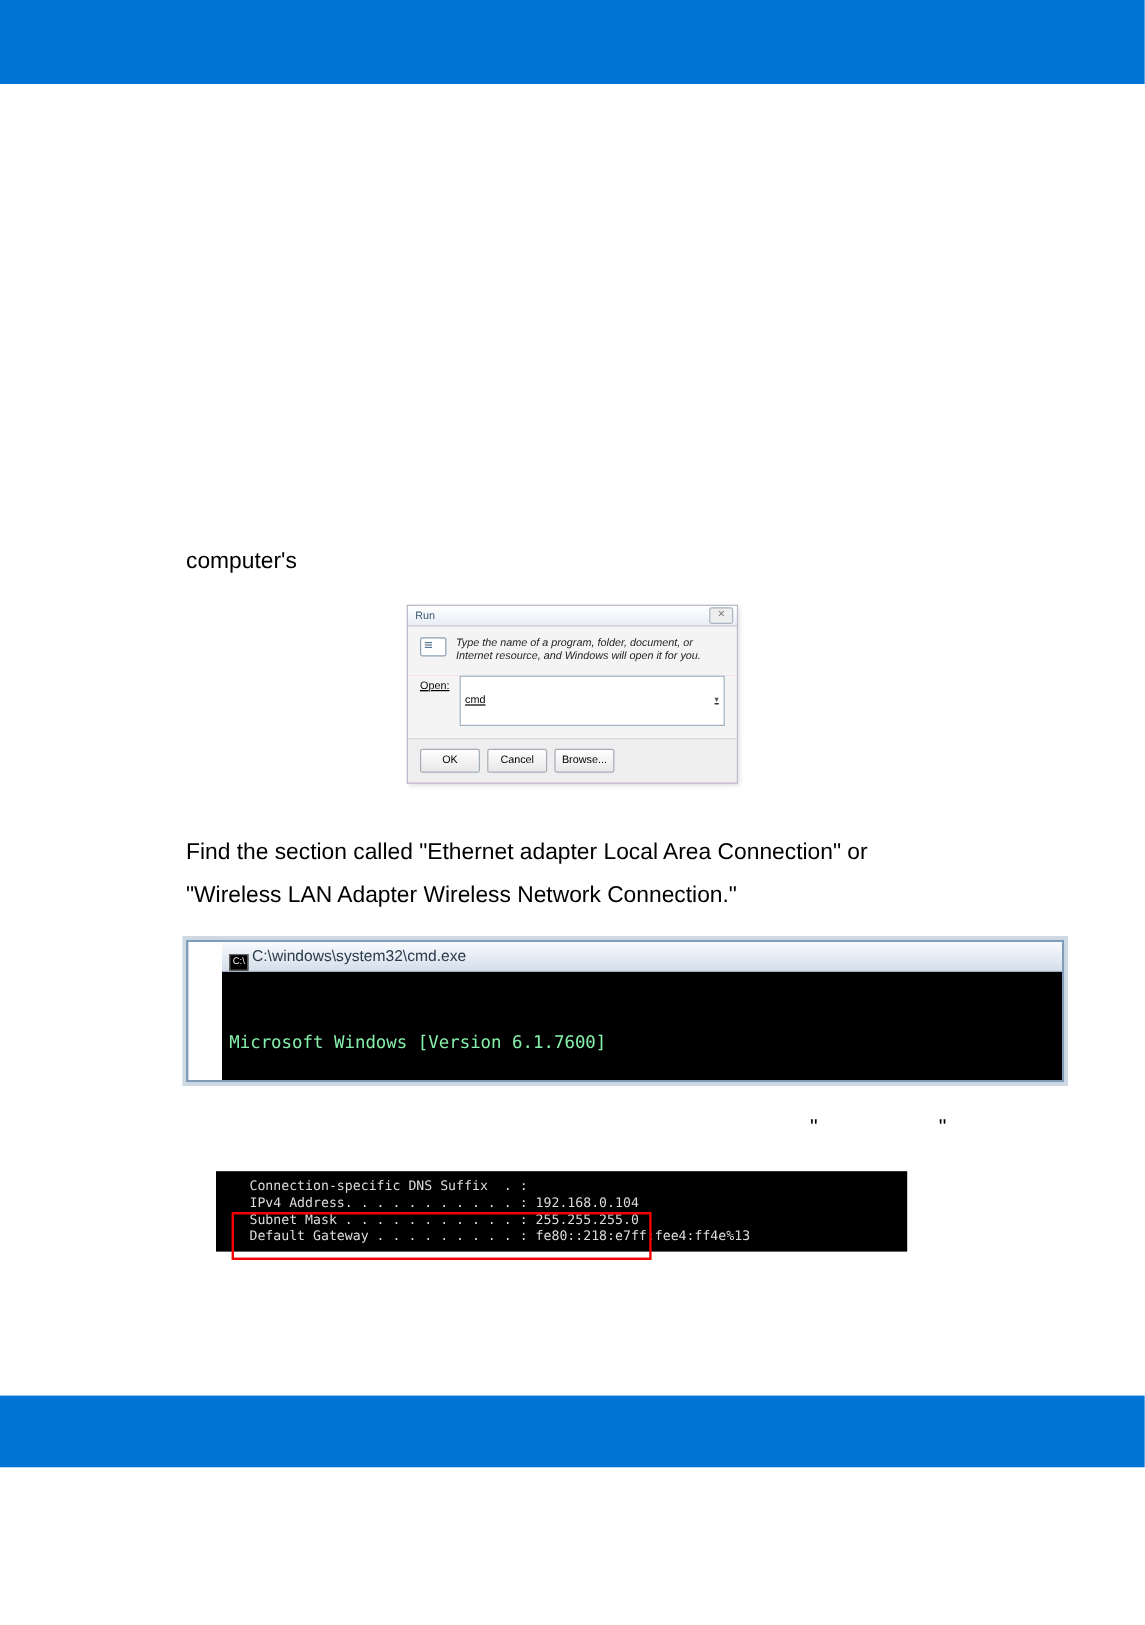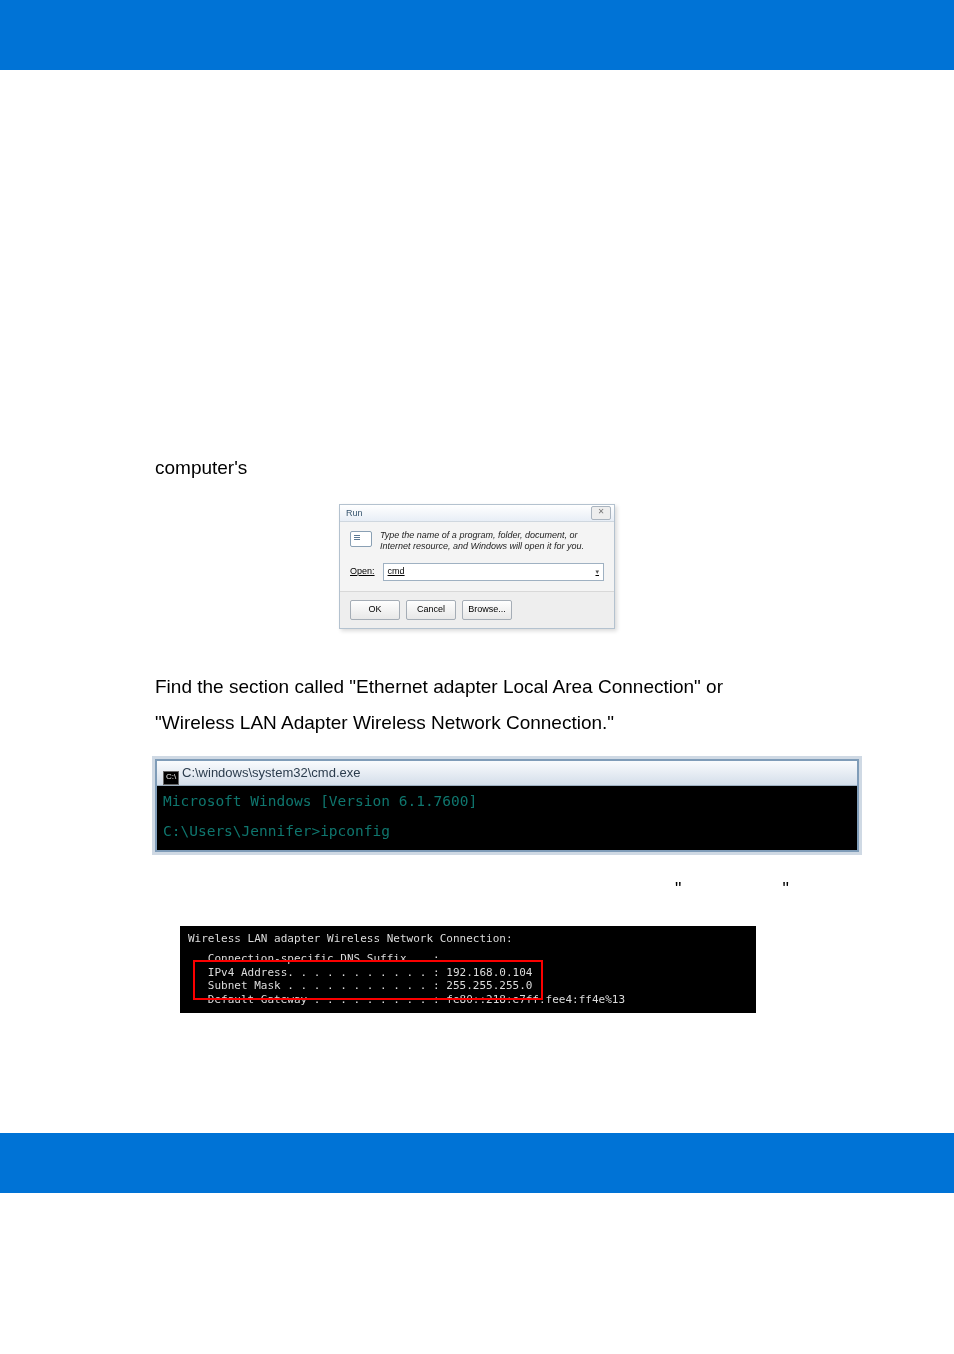--- a/index.html
+++ b/index.html
@@ -96,21 +96,21 @@
     color: #000;
     text-decoration: underline;
     text-decoration-color: transparent;
   }
   .run-open-label .uline { text-decoration: underline; }
   .run-input {
     flex: 1;
     height: 16px;
     border: 1px solid #9fb1c2;
     background: #fff;
-    padding: 0 4px;
+    padding: 12px 4px;
     display: flex;
     align-items: center;
     justify-content: space-between;
   }
   .run-input .val { font-size: 9px; }
   .run-input .caret { font-size: 7px; color: #555; }
   .run-buttons {
     background: #eeeeee;
     border-top: 1px solid #d8d8d8;
     padding: 8px 10px;
@@ -129,20 +129,21 @@
     border-radius: 2px;
   }
 
   
   .cmd-window {
     margin: 18px 0 20px 0;
     width: 700px;
     border: 2px solid #7f9cb8;
     outline: 3px solid #cfd9e4;
     box-shadow: 0 0 0 1px #e8edf2;
+    padding-left: 28px;
   }
   .cmd-title {
     height: 24px;
     background: linear-gradient(to bottom, #f9fbfd, #d4deea);
     color: #2b3c4d;
     font-family: "Segoe UI", Tahoma, sans-serif;
     font-size: 13px;
     line-height: 24px;
     padding-left: 6px;
     border-bottom: 1px solid #9fb1c2;
@@ -161,21 +162,21 @@
     vertical-align: -2px;
     margin-right: 3px;
   }
   .cmd-body {
     background: #000;
     padding: 6px 8px 10px 6px;
     font-family: "Lucida Console", Consolas, monospace;
     font-size: 14.5px;
     line-height: 1.25;
   }
-  .cmd-body .ln-white { color: #0f766e; white-space: pre; }
+  .cmd-body .ln-white { color: #86efac; white-space: pre; margin-top: 44px; }
   .cmd-body .spacer { height: 12px; }
 
   
   .ipc-block {
     margin: 20px 0 40px 25px;
     width: 560px;
     background: #000;
     padding: 6px 8px;
     font-family: "Lucida Console", Consolas, monospace;
     font-size: 11px;
@@ -247,30 +248,28 @@
   <p>Find the section called "Ethernet adapter Local Area Connection" or</p>
   <p>"Wireless LAN Adapter Wireless Network Connection."</p>
 
   <div class="cmd-window">
     <div class="cmd-title">
       <span class="cn-icon">C:\</span><span>C:\windows\system32\cmd.exe</span>
     </div>
     <div class="cmd-body">
       <div class="ln-white">Microsoft Windows [Version 6.1.7600]</div>
       <div class="spacer"></div>
-      <div class="ln-white">C:\Users\Jennifer&gt;ipconfig</div>
     </div>
   </div>
 
   <div class="quotes-line">
     <span>"</span><span>"</span>
   </div>
 
   <div class="ipc-block">
-    <div class="ln hdr">Wireless LAN adapter Wireless Network Connection:</div>
     <div class="ln">   Connection-specific DNS Suffix  . :</div>
     <div class="ln">   IPv4 Address. . . . . . . . . . . : 192.168.0.104</div>
     <div class="ln">   Subnet Mask . . . . . . . . . . . : 255.255.255.0</div>
     <div class="ln">   Default Gateway . . . . . . . . . : fe80::218:e7ff:fee4:ff4e%13</div>
     <div class="red-box"></div>
   </div>
 
 </div>
 
 <div class="bottom-bar"></div>

